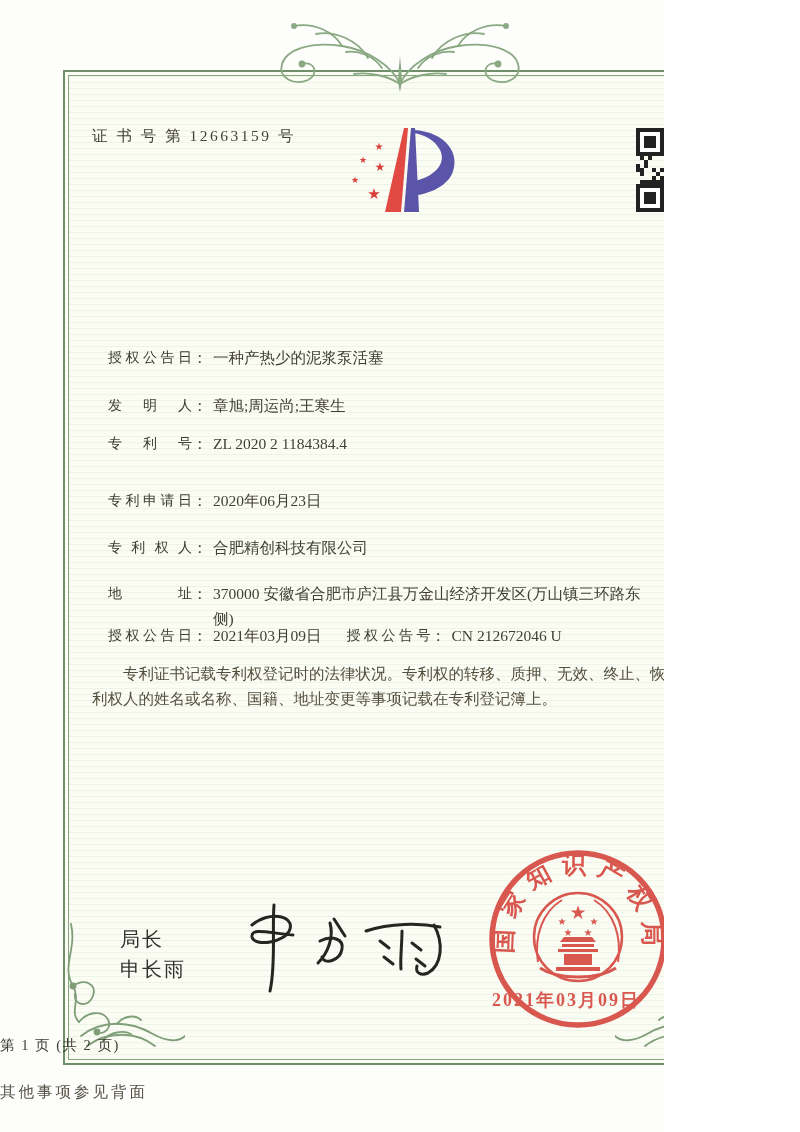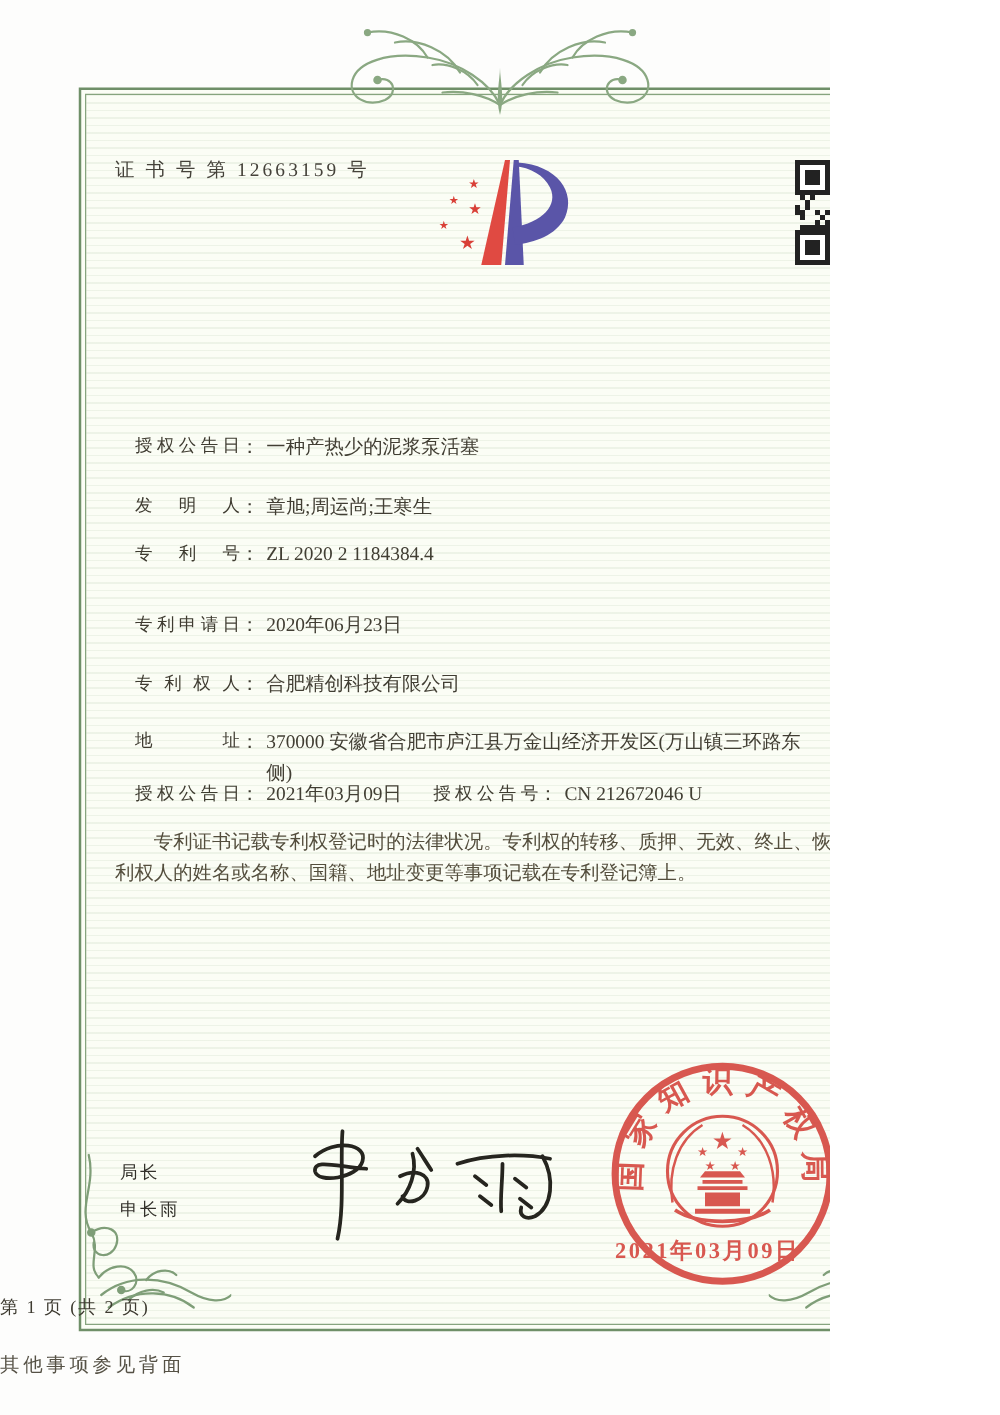--- a/index.html
+++ b/index.html
@@ -38,21 +38,21 @@
   .f-value{display:inline-block;vertical-align:top;}
   .f-row.addr .f-value{white-space:normal;width:438px;}
   .f-label.second{margin-left:25px;}
   
   .body-text{
     position:absolute;left:92px;top:662px;width:620px;
     font-size:15.5px;line-height:24.5px;text-align:justify;color:#544e3d;
   }
   .body-text p{margin:0;text-indent:2em;}
   
-  .signer{position:absolute;left:96px;top:924px;font-size:14px;line-height:30px;color:#33312b;letter-spacing:2px;font-family:Liberation Serif, serif;}
+  .signer{position:absolute;left:120px;top:924px;font-size:20px;line-height:30px;color:#33312b;letter-spacing:2px;font-family:Liberation Serif, serif;}
   .sig{position:absolute;left:238px;top:903px;}
   
   .seal{position:absolute;left:478px;top:842px;opacity:0.9;}
   
   .page-num{position:absolute;left:0;top:1036px;width:100%;font-size:14.5px;letter-spacing:1.5px;color:#3e3b31;}
   .back-note{position:absolute;left:0;top:1082px;width:100%;text-align:left;font-size:15.5px;letter-spacing:3px;color:#555145;}
 </style>
 </head>
 <body>
 

